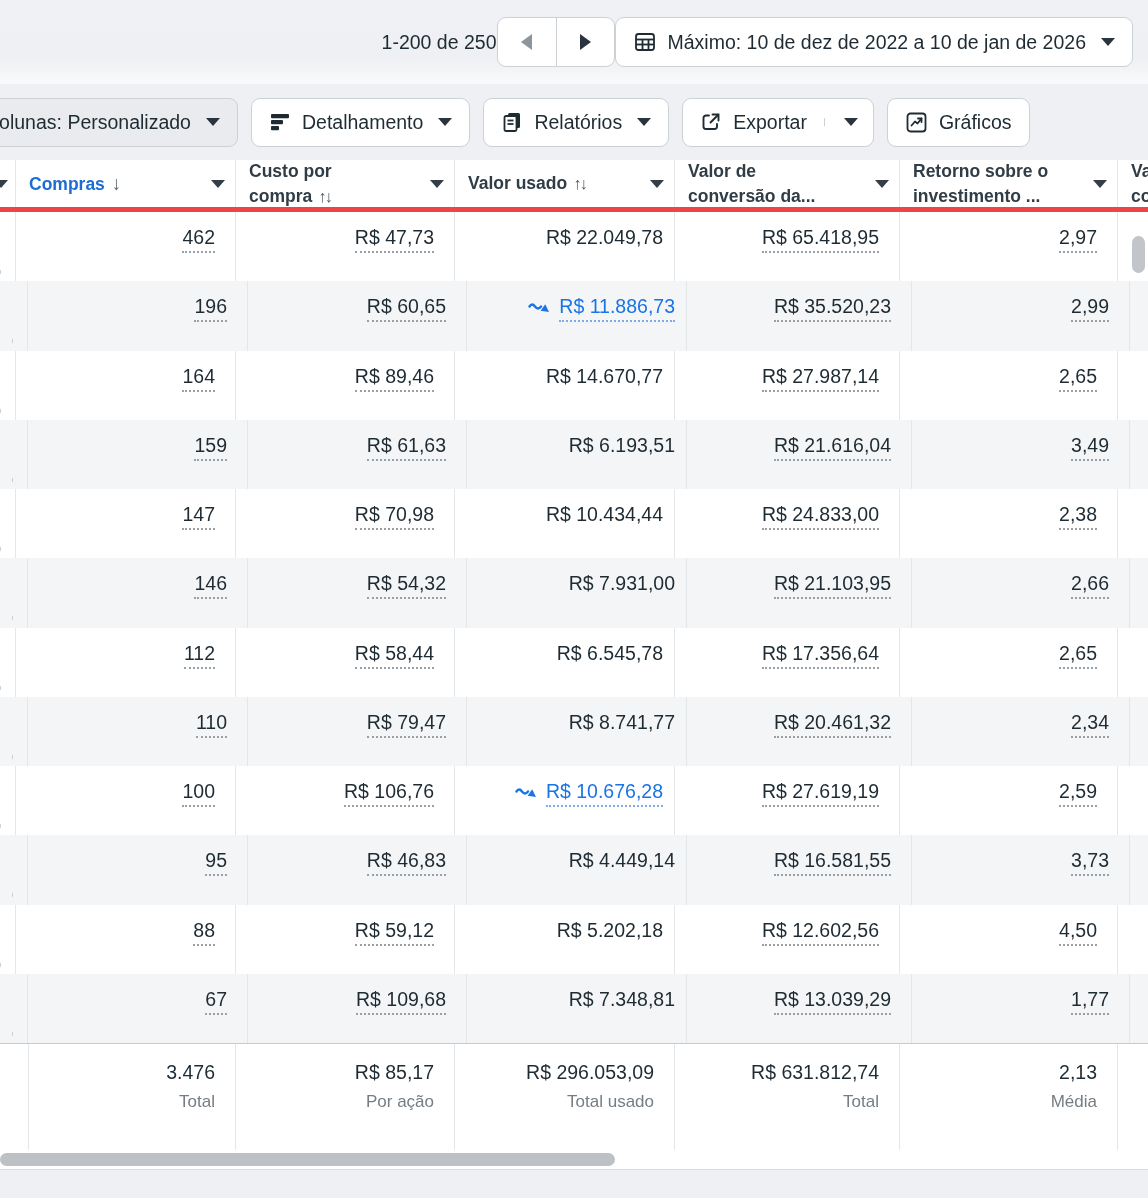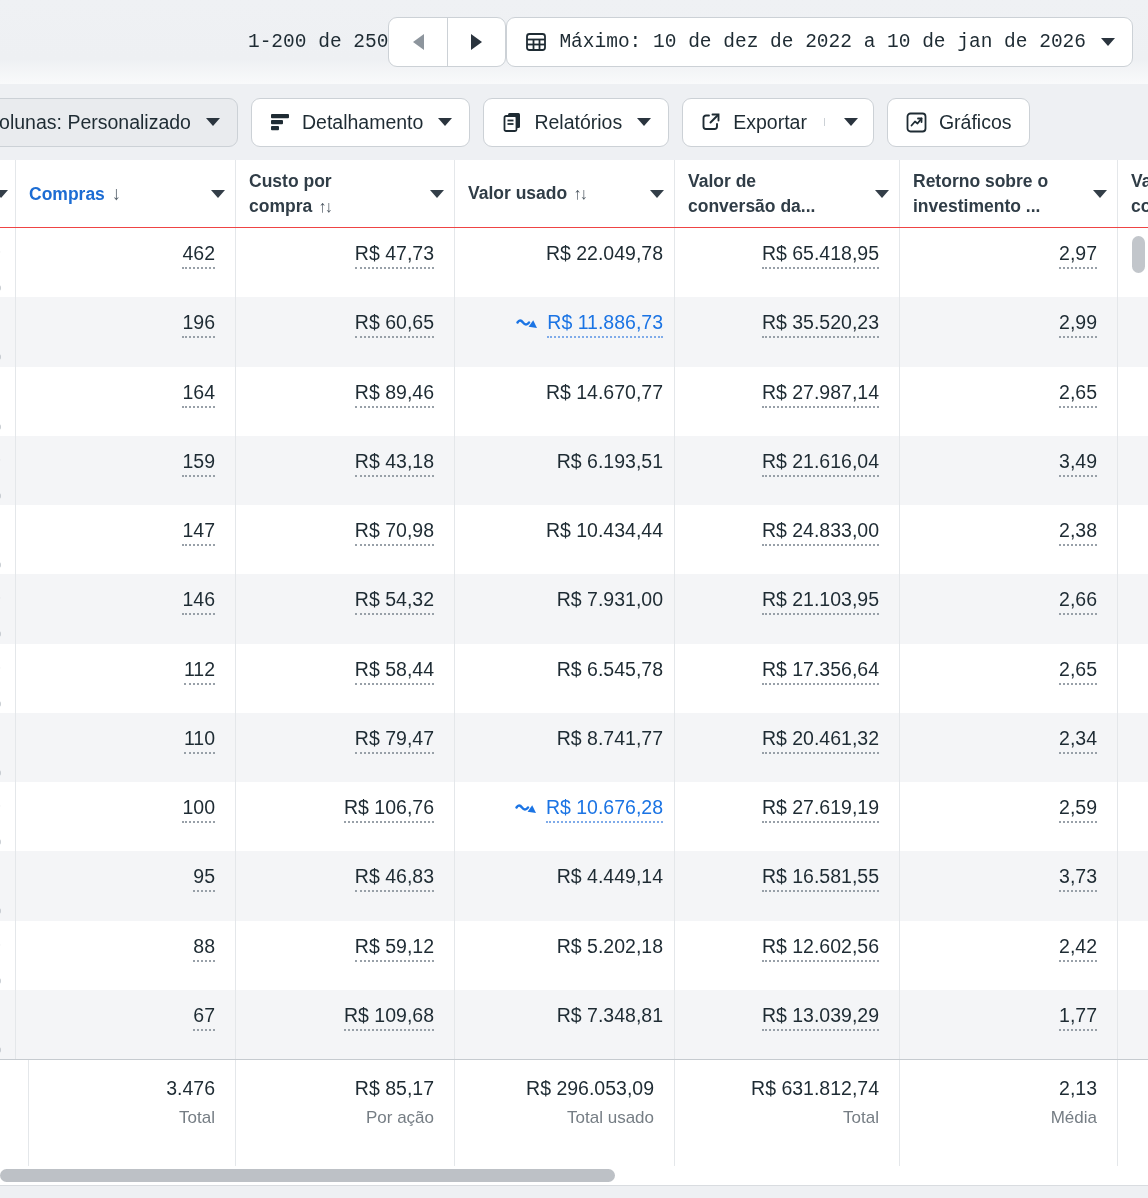--- a/index.html
+++ b/index.html
@@ -8,21 +8,20 @@
     font-family: "Liberation Sans", "DejaVu Sans", sans-serif;
     color:#1e2b33;
     background:#eef0f3;
   }
   
   .topbar{
     height:84px;
     display:flex; align-items:center; justify-content:flex-end;
     gap:0; padding-right:15px;
     background:linear-gradient(#eff1f4 0%, #eef0f3 70%, #f9fafb 100%);
-    font-family:Liberation Mono, monospace;
   }
   .page-range{ font-size:19.5px; color:#1e2b33; }
   .pager{
     display:flex; height:50px; background:#fff;
     border:1px solid #ccd1d6; border-radius:9px; overflow:hidden;
   }
   .pager-btn{
     width:58px; border:none; background:transparent; cursor:pointer;
     display:flex; align-items:center; justify-content:center;
   }
@@ -61,39 +60,39 @@
     font-size:19.5px; cursor:pointer;
   }
   .btn-group .seg + .seg{ border-left:1px solid #ccd1d6; padding:0 15px; }
   .icon{ display:inline-flex; align-items:center; }
   
   .table-card{ position:relative; background:#fff; }
   .grid{
     display:grid;
     grid-template-columns:16px 220px 219px 220px 225px 218px 30px;
   }
-  .hrow{ height:68px; background:#fff; border-bottom:1px solid #ef4444; }
+  .hrow{ height:52px; background:#fff; border-bottom:5px solid #ef4444; }
   .hcell{
     position:relative; display:flex; align-items:center;
     padding:0 30px 0 13px; border-right:1px solid #e4e7ea;
     font-weight:bold; font-size:17.5px; line-height:25px; color:#303d47;
     overflow:hidden;
   }
   .hcell:last-child{ border-right:none; }
   .hcell .caret{
     position:absolute; right:10px; top:50%; margin-top:-4px;
     width:0;height:0;border:7px solid transparent;border-top:8px solid #333e48;border-bottom:0;
   }
   .hcell.cut{ padding:0; }
   .hcell.cut .caret{ right:auto; left:-6px; }
   .blue-h{ color:#1c6cd3; }
   .sortone{ font-weight:normal; color:#59646e; font-size:19px; margin-left:7px; }
   .sortpair{ font-weight:normal; color:#4e5862; font-size:16.5px; letter-spacing:-2px; margin-left:6px; }
   .trow{ height:69.25px; background:#fff; }
-  .trow.stripe{ background:#f4f5f7; }
+  .trow.stripe{ background:#f4f5f7;padding-left:12px; }
   .cell{
     position:relative; display:flex; align-items:flex-start; justify-content:flex-end;
     padding:12px 20px 0 8px; border-right:1px solid #e4e7ea;
     font-size:19.5px; overflow:hidden; line-height:26px;
   }
   .cell.lastcol{ border-right:none; }
   .cell.vu-cell{ padding-right:11px; }
   .cell.cut{ padding:0; }
   .cutnum{ position:absolute; left:-10px; top:11px; font-size:19.5px; }
   .cutsub{ position:absolute; left:-7px; top:46px; font-size:15px; color:#b3bac1; }
@@ -309,21 +308,21 @@
       </div>
       <div class="grid trow stripe">
         <div class="cell cut">
           <span class="cutnum c-left">0</span>
           <span class="cutsub c-leftsub">o</span>
         </div>
         <div class="cell">
           <span class="dot c-compras">159</span>
         </div>
         <div class="cell">
-          <span class="dot c-custo">R$ 43,18</span>
+          <span class="dot c-custo">R$ 61,63</span>
         </div>
         <div class="cell vu-cell">
           <span class="c-vu">R$ 6.193,51</span>
         </div>
         <div class="cell">
           <span class="dot c-conv">R$ 21.616,04</span>
         </div>
         <div class="cell">
           <span class="dot c-roas">3,49</span>
         </div>
@@ -478,21 +477,21 @@
         <div class="cell">
           <span class="dot c-custo">R$ 59,12</span>
         </div>
         <div class="cell vu-cell">
           <span class="c-vu">R$ 5.202,18</span>
         </div>
         <div class="cell">
           <span class="dot c-conv">R$ 12.602,56</span>
         </div>
         <div class="cell">
-          <span class="dot c-roas">2,42</span>
+          <span class="dot c-roas">4,50</span>
         </div>
         <div class="cell lastcol"></div>
       </div>
       <div class="grid trow stripe">
         <div class="cell cut">
           <span class="cutnum c-left">6</span>
           <span class="cutsub c-leftsub">o</span>
         </div>
         <div class="cell">
           <span class="dot c-compras">67</span>

